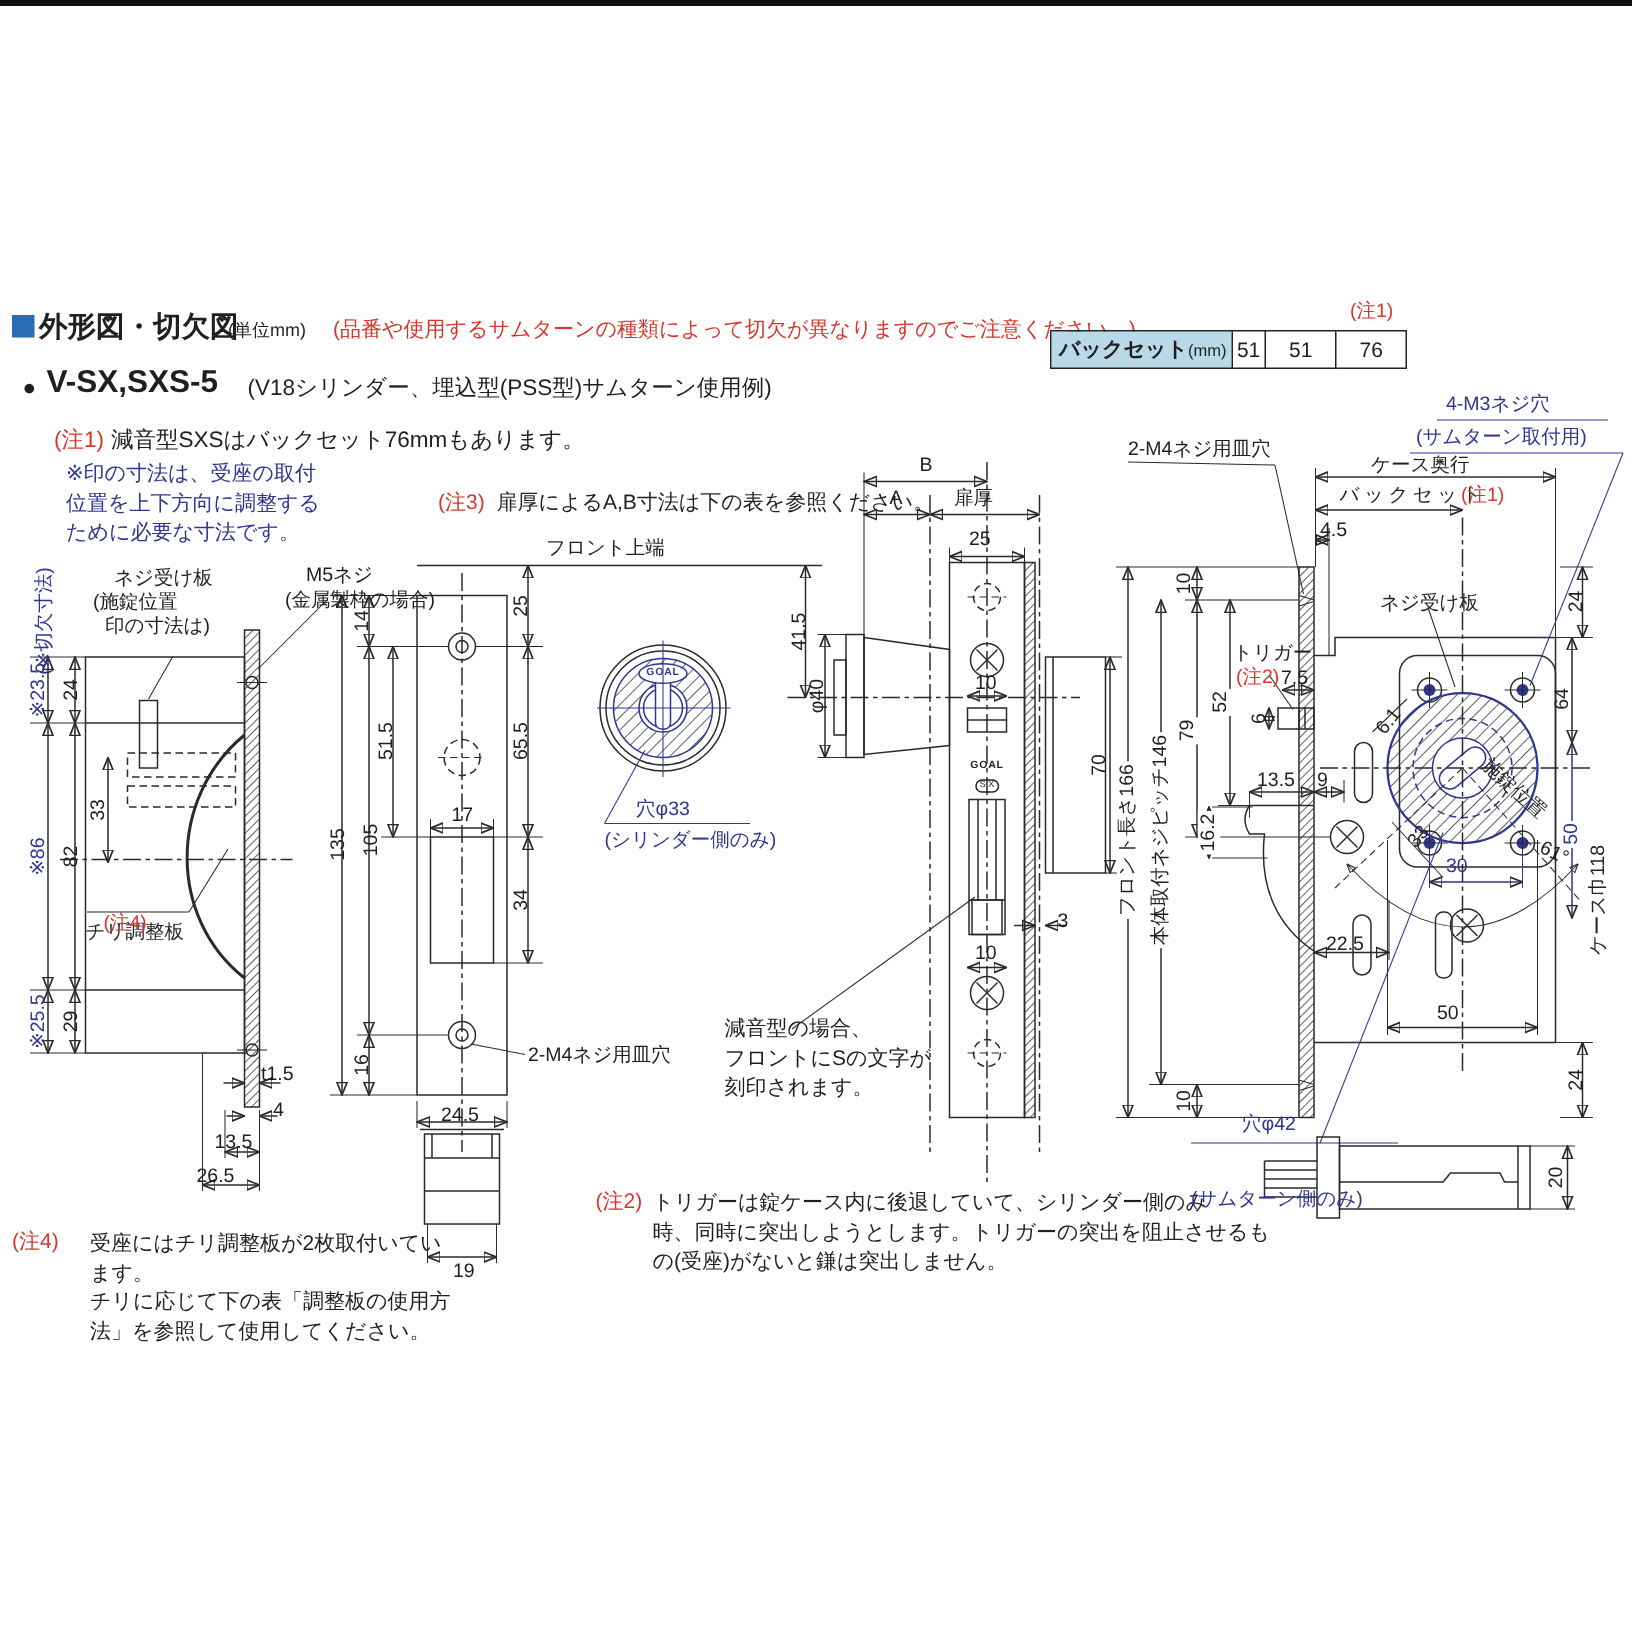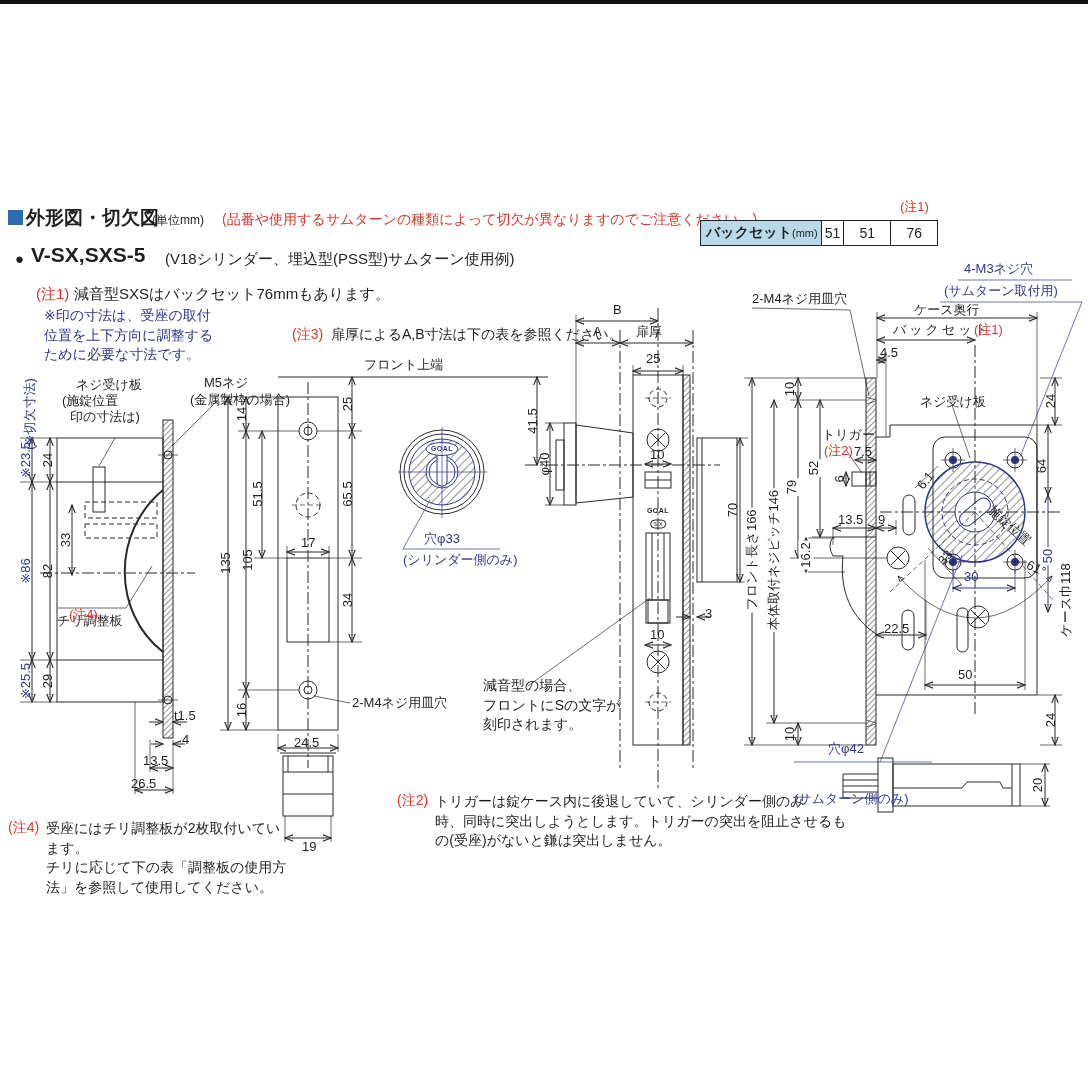--- a/index.html
+++ b/index.html
@@ -57,21 +57,21 @@
 <span class="lbl f14 navy pre" style="left:44px;top:306px;line-height:1.4">※印の寸法は、受座の取付
 位置を上下方向に調整する
 ために必要な寸法です。</span>
 <span class="lbl f14 red" style="left:292px;top:326px">(注3)</span>
 <span class="lbl f14" style="left:331px;top:326px">扉厚によるA,B寸法は下の表を参照ください。</span>
 <span class="lbl f14 red" style="left:397px;top:792px">(注2)</span>
 <span class="lbl f14 pre" style="left:435px;top:792px;line-height:1.4">トリガーは錠ケース内に後退していて、シリンダー側のみ
 時、同時に突出しようとします。トリガーの突出を阻止させるも
 の(受座)がないと鎌は突出しません。</span>
 <span class="lbl f14 red" style="left:8px;top:819px">(注4)</span>
-<span class="lbl f14 pre" style="left:46px;top:819px;line-height:1.4">受座にはチリ調整板が2枚取付いてい
+<span class="lbl f14 pre" style="left:60px;top:819px;line-height:1.4">受座にはチリ調整板が2枚取付いてい
 ます。
 チリに応じて下の表「調整板の使用方
 法」を参照して使用してください。</span>
 <span class="lbl f14 pre" style="left:483px;top:676px;line-height:1.4">減音型の場合、
 フロントにSの文字が
 刻印されます。</span>
 
 <span class="lbl red" style="left:900px;top:200px">(注1)</span>
 <table id="spec-table">
   <tbody>

